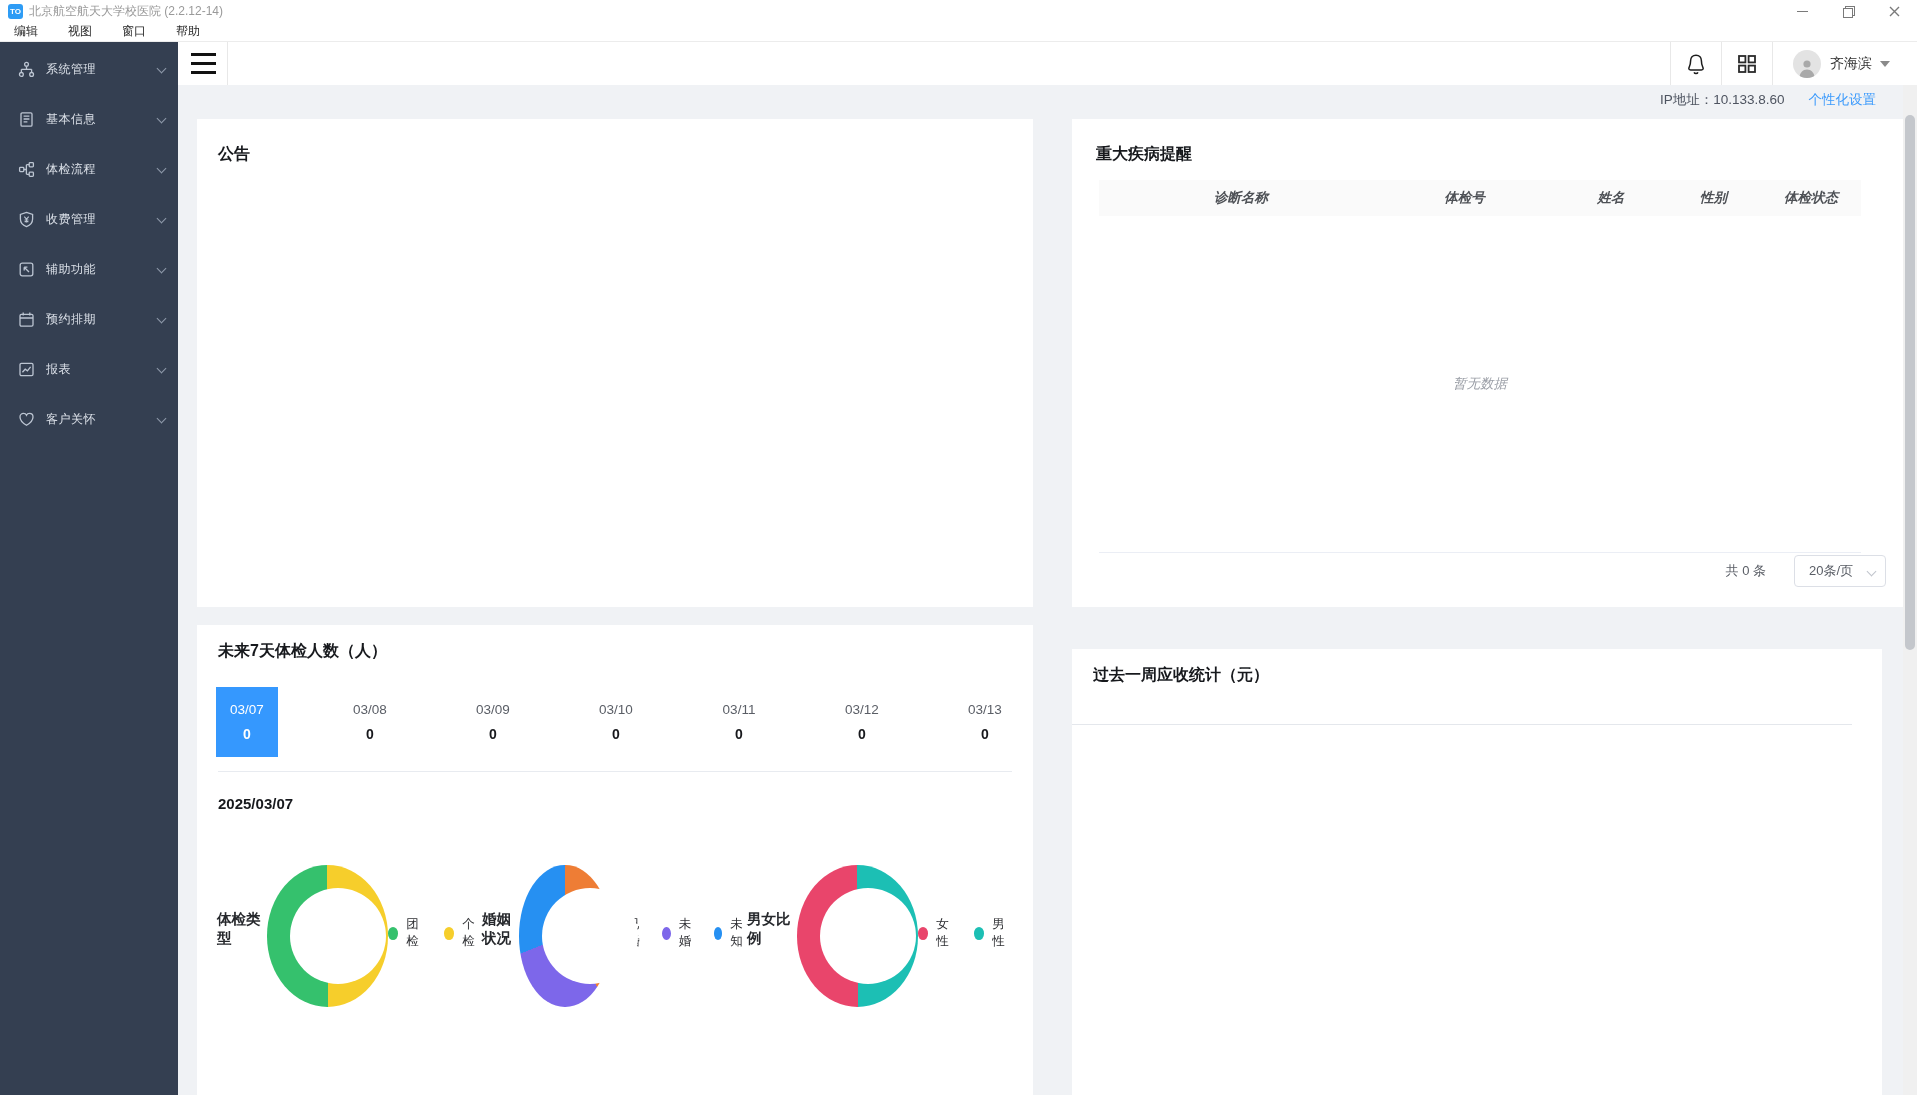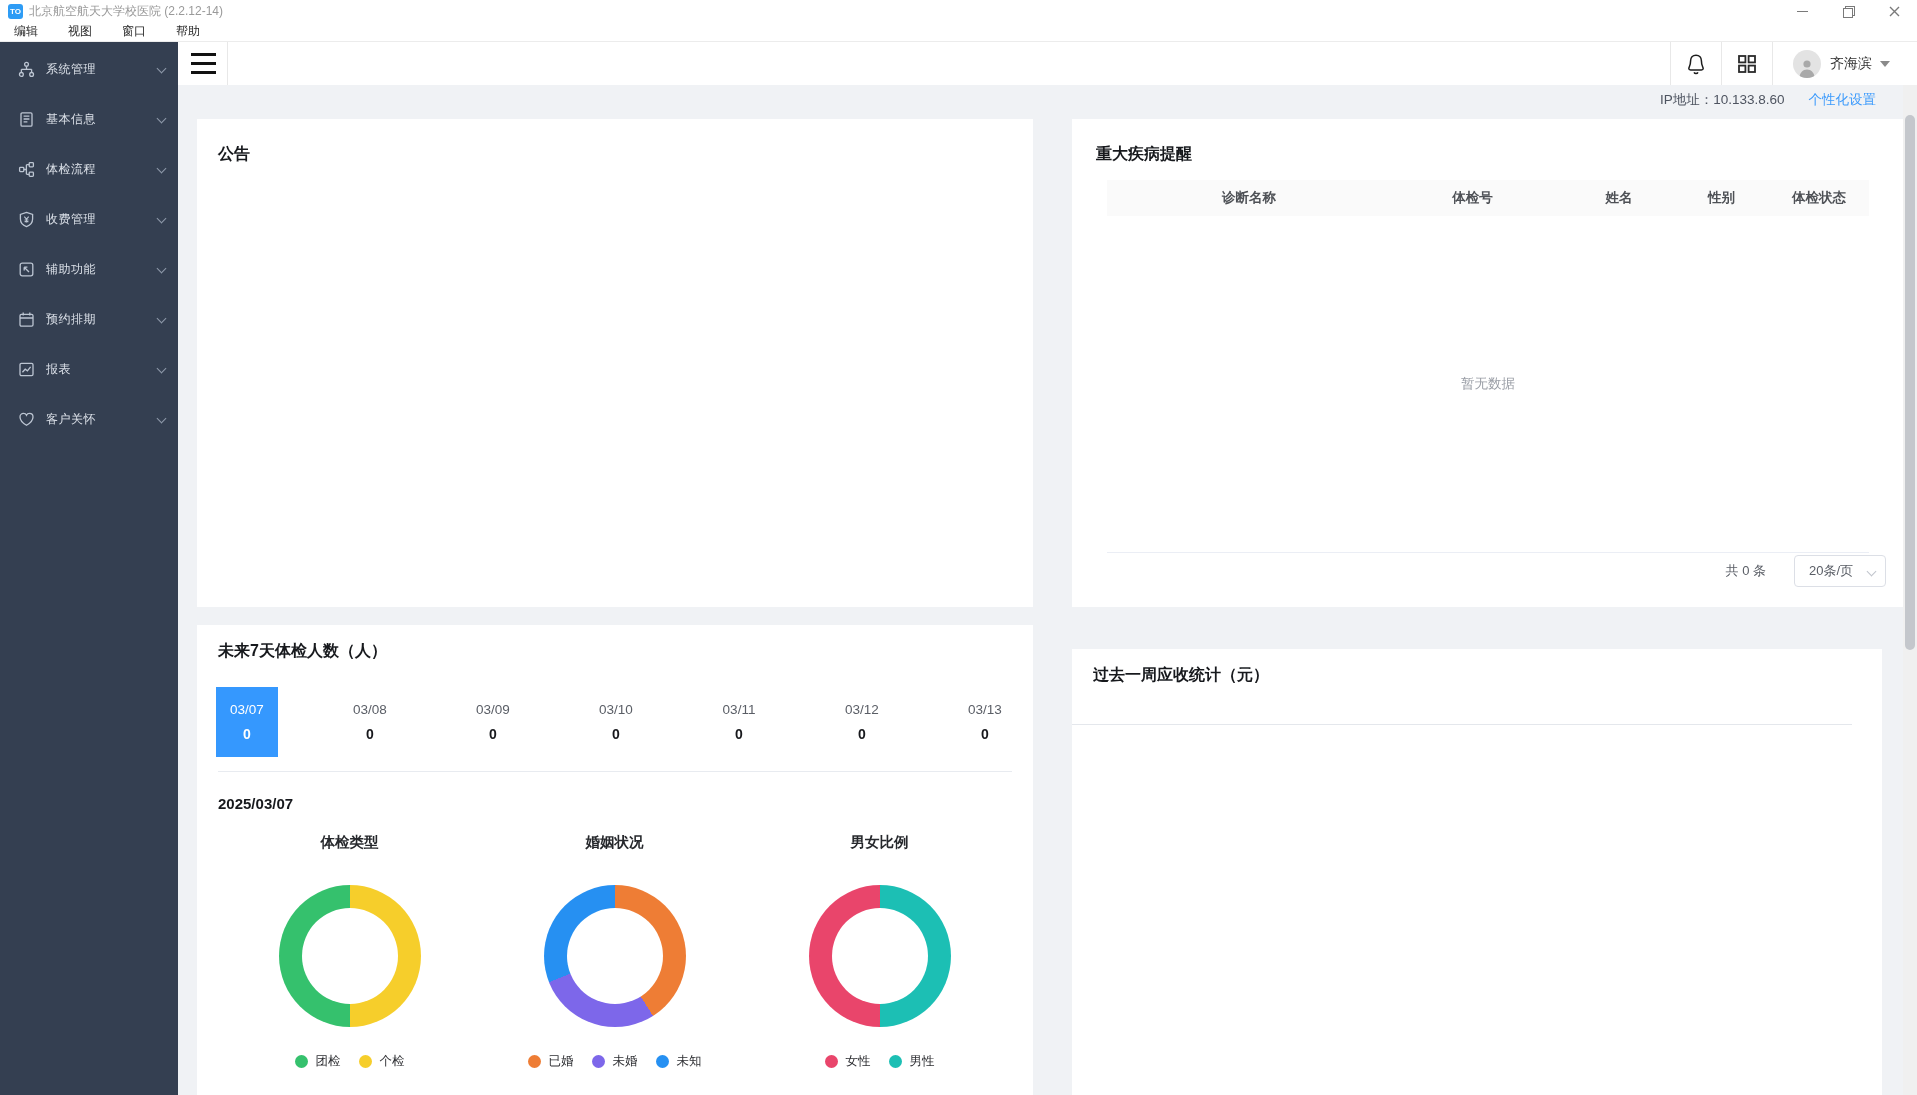--- a/index.html
+++ b/index.html
@@ -50,21 +50,21 @@
   #panel-announcement { left:197px; top:119px; width:836px; height:488px; }
   #panel-disease      { left:1072px; top:119px; width:966px; height:488px;text-align:center; }
   #panel-future       { left:197px;  top:625px; width:836px; height:470px; }
   #panel-revenue      { left:1072px; top:625px; width:810px; height:588px;margin-top:24px; }
   #panel-announcement .panel-title { position:absolute; left:21px; top:25px; }
   #panel-disease .panel-title { position:absolute; left:24px; top:25px; }
   #panel-future .panel-title { position:absolute; left:21px; top:16px; }
   #panel-revenue .panel-title { position:absolute; left:21px; top:16px; }
 
   
-  .dtable { position:absolute; left:35px; top:61px; width:762px; }
+  .dtable { position:absolute; left:27px; top:61px; width:762px;font-style:italic; }
   .dtable-header { display:grid; grid-template-columns:274px 173px 120px 85px 1fr; background:#fafafa; height:36px; align-items:center; }
   .dtable-header .th { padding-left:10px; font-size:13.5px; font-weight:bold; color:#4e5156; }
   .dtable-body { height:337px; border-bottom:1px solid #ebeef5; display:flex; align-items:center; justify-content:center; }
   .empty-text { color:#9a9ea6; font-size:13.5px; }
   .pagination { position:absolute; right:24px; top:436px; height:32px; display:flex; align-items:center; }
   .pg-total { font-size:13px; color:#5a5e66; margin-right:28px; }
   .pg-select { width:92px; height:32px; border:1px solid #dcdfe6; border-radius:4px; background:#fff; display:flex; align-items:center; position:relative; padding-left:14px; color:#5a5e66; font-size:13px; cursor:pointer; margin-right:14px; }
   .pg-select .sel-chevron { position:absolute; right:10px; top:12px; width:7px; height:7px; border-right:1.3px solid #c0c4cc; border-bottom:1.3px solid #c0c4cc; transform:rotate(45deg); }
   .pg-btn { width:30px; height:30px; border-radius:4px; background:#f0f1f3; display:flex; align-items:center; justify-content:center; cursor:pointer; margin-left:8px; }
   .pg-btn .chev { width:7px; height:7px; border-right:1.5px solid #b9bdc4; border-bottom:1.5px solid #b9bdc4; }
@@ -75,21 +75,21 @@
   
   .days-row { position:absolute; left:19px; top:62px; height:70px; display:flex; gap:61px; }
   .day-cell { width:62px; height:70px; display:flex; flex-direction:column; align-items:center; justify-content:center; gap:9px; cursor:pointer; }
   .day-cell .d-date { font-size:13.5px; color:#5a5e66; }
   .day-cell .d-count { font-size:14px; font-weight:bold; color:#17181c; }
   .day-cell.selected { background:#3598fe; }
   .day-cell.selected .d-date, .day-cell.selected .d-count { color:#fff; }
   .days-divider { position:absolute; left:21px; top:146px; width:794px; height:0; border-top:1px solid #e8ebf0; }
   .date-heading { position:absolute; left:21px; top:170px; font-size:15px; font-weight:bold; color:#17191d; }
   .charts-row { position:absolute; left:20px; top:208px; display:flex; }
-  .chart-col { width:265px; display:flex; flex-direction:column; align-items:center;text-align:center; }
+  .chart-col { width:265px; display:flex; flex-direction:row; align-items:center; }
   .chart-title { font-size:14.5px; font-weight:bold; color:#26282c; height:20px; }
   .donut { width:142px; height:142px; border-radius:50%; margin-top:32px; position:relative; }
   .donut::after { content:""; position:absolute; left:23px; top:23px; width:96px; height:96px; border-radius:50%; background:#fff; }
   .legend { margin-top:26px; display:flex; gap:18px; }
   .legend-item { display:flex; align-items:center; gap:8px; }
   .legend-dot { width:13px; height:13px; border-radius:50%; }
   .legend-label { font-size:12.5px; color:#2e2f33; }
 
   
   .rev-divider { position:absolute; left:0; top:75px; width:780px; height:0; border-top:1px solid #e4e7ec; }

